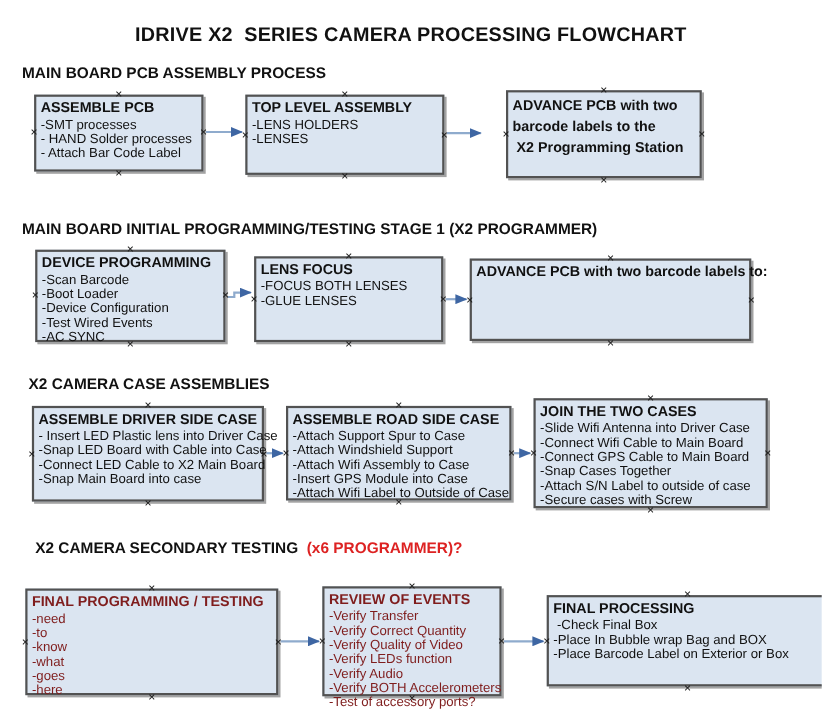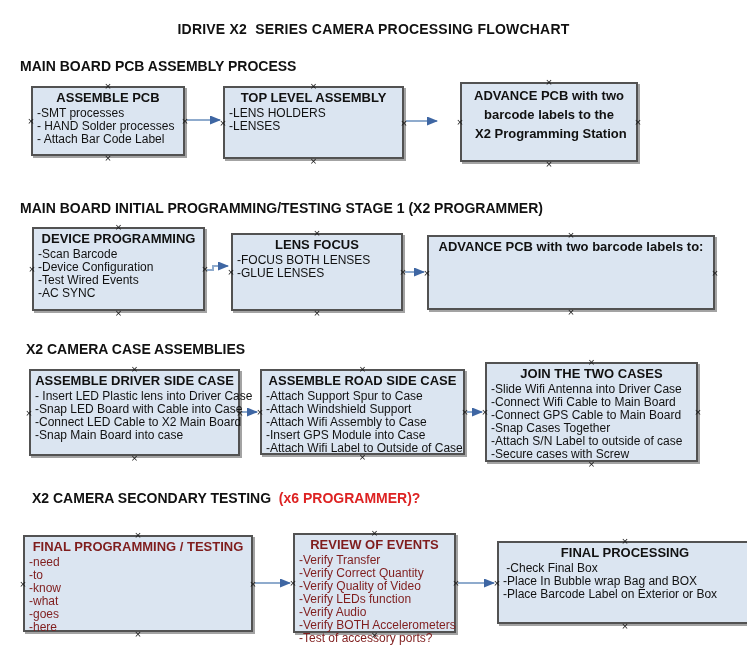--- a/index.html
+++ b/index.html
@@ -1,24 +1,24 @@
 <!DOCTYPE html>
 <html><head>
 <meta charset="utf-8">
 <style>
   html,body{margin:0;padding:0;background:#ffffff;}
   body{width:747px;height:662px;position:relative;overflow:hidden;
        font-family:"Liberation Sans","DejaVu Sans",sans-serif;color:#111;}
   .page-title{position:absolute;top:21px;left:0;width:747px;text-align:center;
-       font-size:14px;font-weight:bold;letter-spacing:.2px;white-space:pre;}
+       font-size:18px;font-weight:bold;letter-spacing:.2px;white-space:pre;}
   .sec-h{position:absolute;font-size:14px;font-weight:bold;white-space:pre;}
   .sec-h .red{color:#dd2222;}
   .box{position:absolute;box-sizing:border-box;background:#dbe5f1;
        border:2px solid #525252;box-shadow:2px 2px 0 #a3a3a3;padding:2px 4px 0 4px;z-index:2;}
-  .bt{font-size:13px;font-weight:bold;line-height:16px;white-space:pre;margin-bottom:1px;text-align:center;}
+  .bt{font-size:13px;font-weight:bold;line-height:16px;white-space:pre;margin-bottom:1px;}
   .bi{font-size:12px;line-height:13px;white-space:pre;}
   .redbox .bt,.redbox .bi{color:#7f1d1d;}
   
   .h{position:absolute;width:8px;height:8px;line-height:8px;text-align:center;
      font-size:11px;color:#1a1a1a;z-index:4;pointer-events:none;}
   .h::before{content:'×';}
   .hT{top:-6px;left:50%;transform:translateX(-50%);}
   .hB{bottom:-8px;left:50%;transform:translateX(-50%);}
   .hL{left:-6px;top:50%;transform:translateY(-50%);}
   .hR{right:-6px;top:50%;transform:translateY(-50%);}
@@ -82,36 +82,37 @@
  X2 Programming Station</div>
 </div>
 
 <div class="box" style="left:32px;top:227px;width:173px;height:84px;">
   <span class="h hT"></span>
     <span class="h hB"></span>
     <span class="h hL"></span>
     <span class="h hR"></span>
   <div class="bt">DEVICE PROGRAMMING</div>
   <div class="bi">-Scan Barcode</div>
+  <div class="bi">-Boot Loader</div>
   <div class="bi">-Device Configuration</div>
   <div class="bi">-Test Wired Events</div>
   <div class="bi">-AC SYNC</div>
 </div>
 
 <div class="box" style="left:231px;top:233px;width:172px;height:78px;">
   <span class="h hT"></span>
     <span class="h hB"></span>
     <span class="h hL"></span>
     <span class="h hR"></span>
   <div class="bt">LENS FOCUS</div>
   <div class="bi">-FOCUS BOTH LENSES</div>
   <div class="bi">-GLUE LENSES</div>
 </div>
 
-<div class="box" style="left:427px;top:235px;width:288px;height:75px;">
+<div class="box" style="left:427px;top:235px;width:256px;height:75px;">
   <span class="h hT"></span>
     <span class="h hB"></span>
     <span class="h hL"></span>
     <span class="h hR"></span>
   <div class="bt">ADVANCE PCB with two barcode labels to:</div>
 </div>
 
 <div class="box" style="left:29px;top:369px;width:211px;height:87px;">
   <span class="h hT"></span>
     <span class="h hB"></span>

